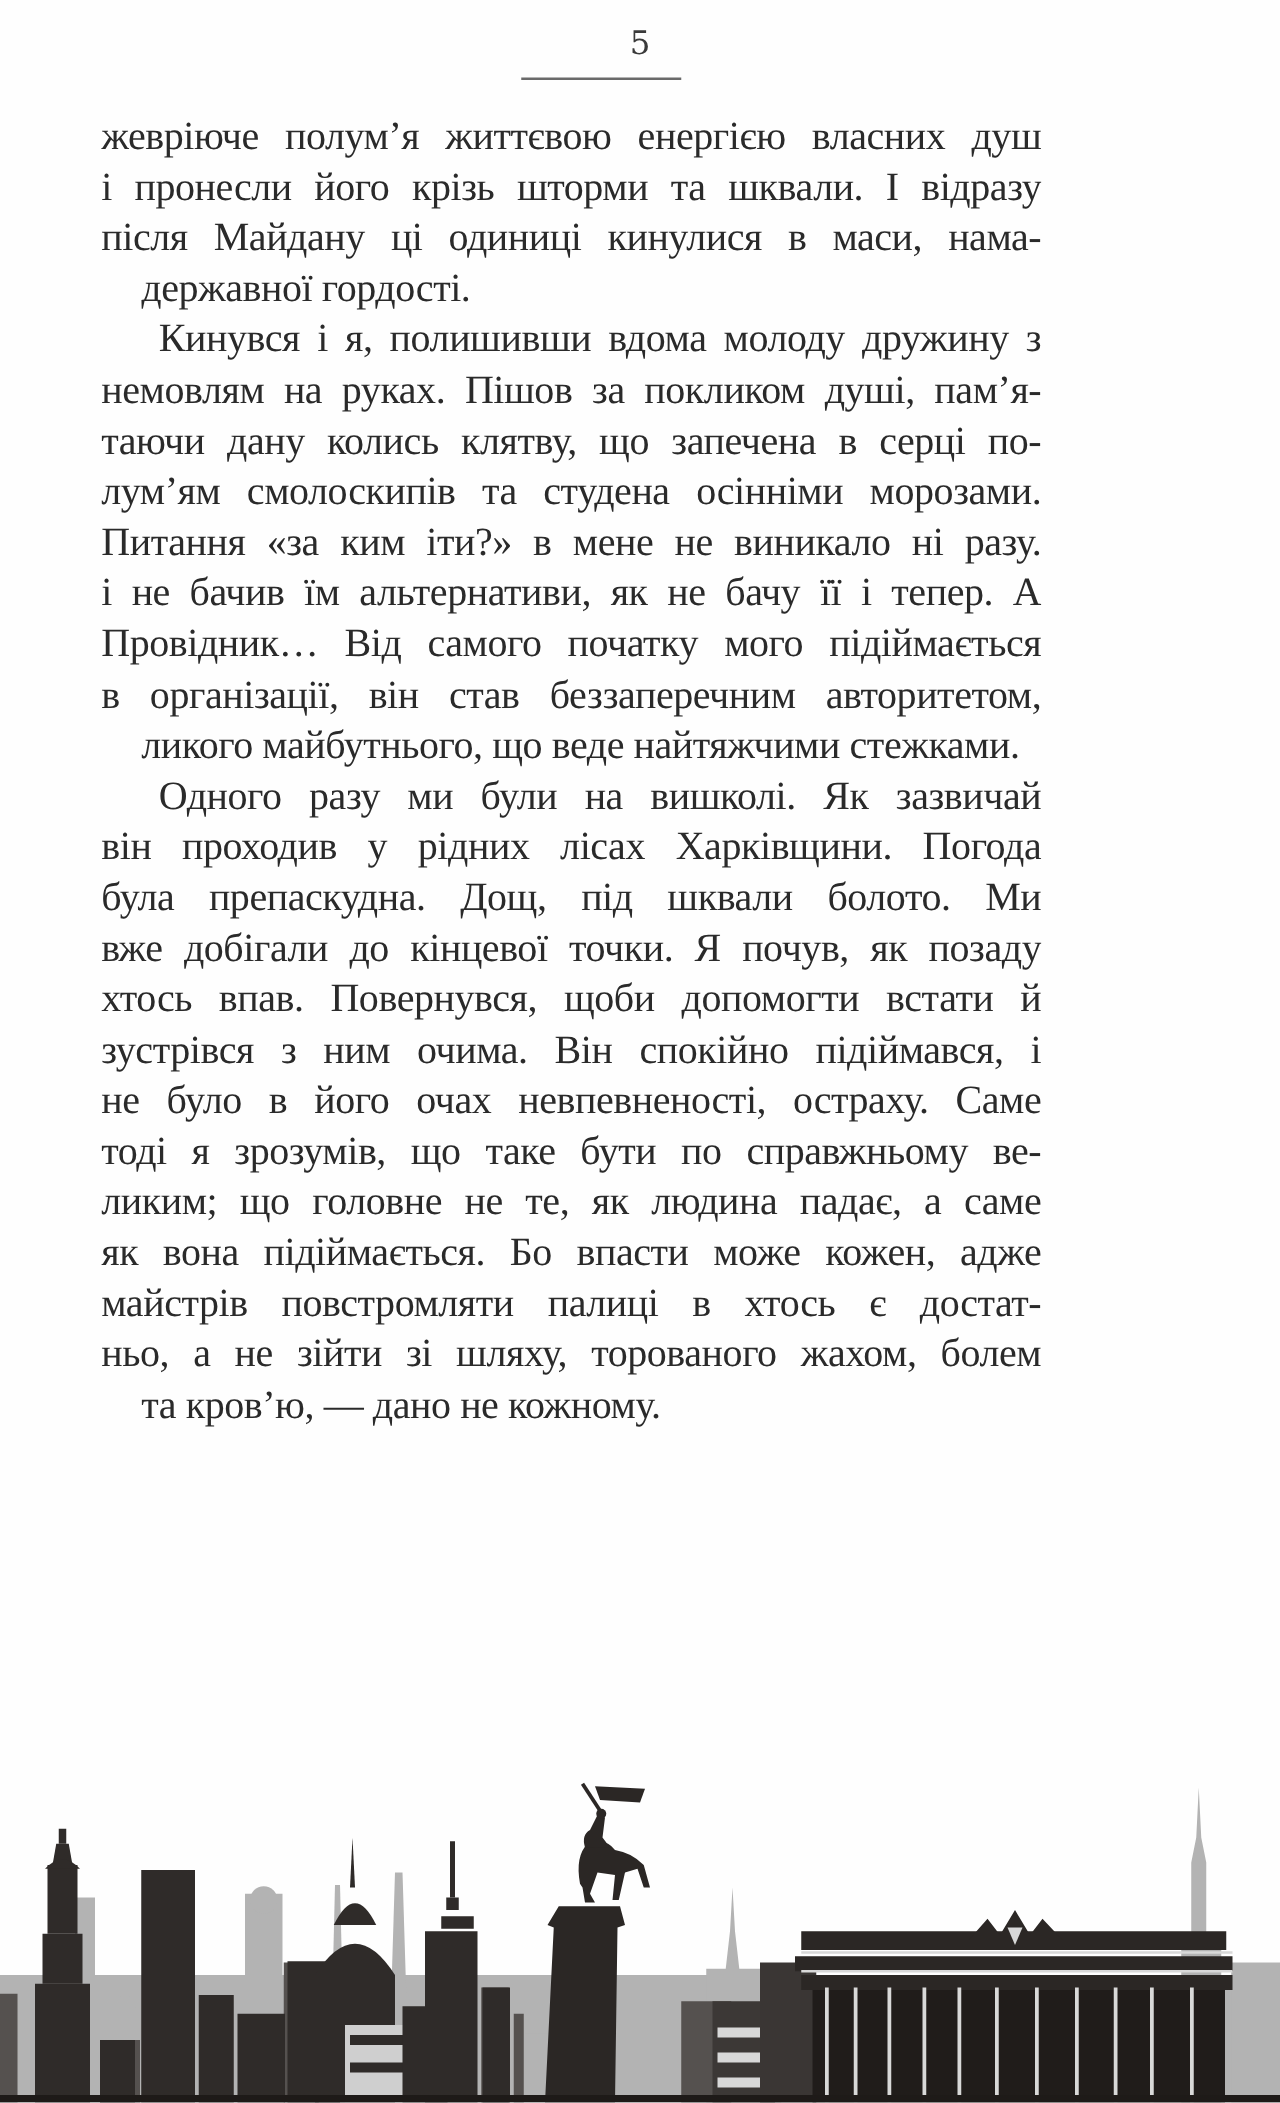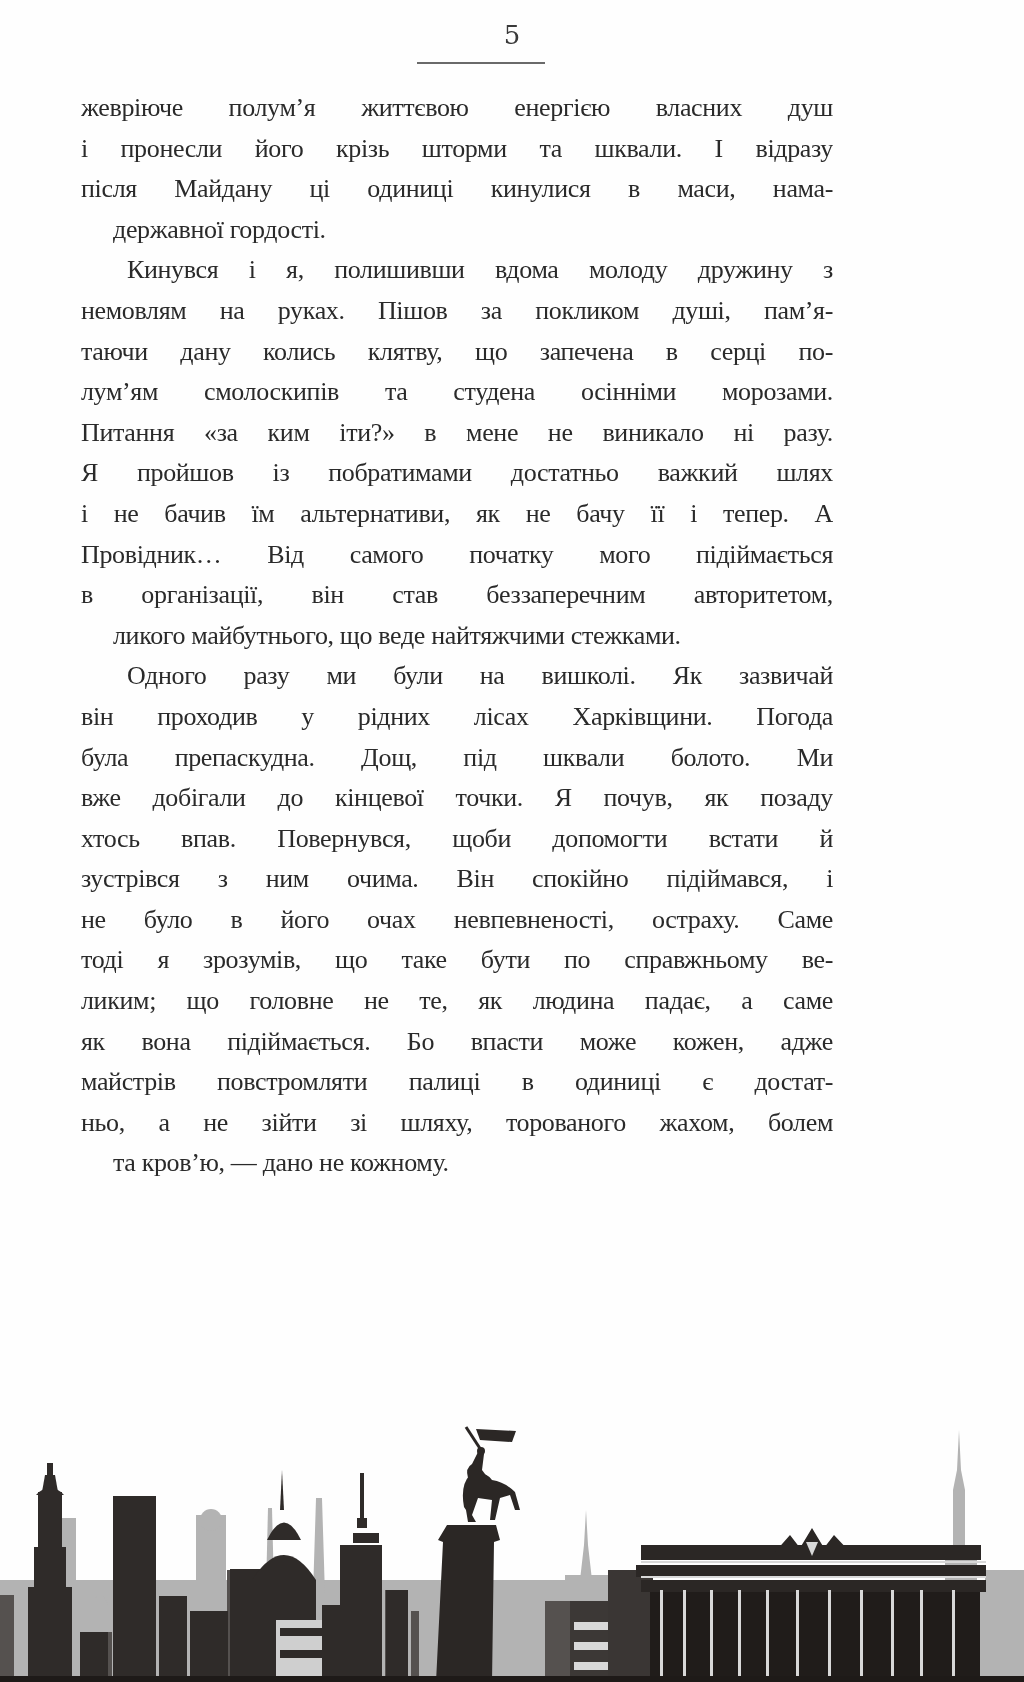--- a/index.html
+++ b/index.html
@@ -8,21 +8,21 @@
   .page-number {
     position: absolute; left: 0; width: 1024px; top: 20px; text-align: center;
     font-family: "DejaVu Serif", serif; font-size: 26px; color: #3a3a3a;
   }
   .page-rule {
     position: absolute; left: 417px; width: 128px; top: 62px; height: 2px; background: #6a6a6a;
   }
   .text-block {
     position: absolute; left: 81px; top: 88px; width: 752px;
     font-family: "Liberation Serif", "DejaVu Serif", serif;
-    font-size: 26px; line-height: 40.6px; color: #2a2a2a;
+    font-size: 32px; line-height: 40.6px; color: #2a2a2a;
     text-align: justify; letter-spacing: -0.35px;
   }
   .text-block p { margin: 0; }
   .line { display: block; text-align: justify; text-align-last: justify; white-space: nowrap; overflow: hidden; }
   .line.last { text-align-last: left; margin-left: 32px; }
   .line.indent { padding-left: 46px; }
 
   .skyline { position: absolute; left: 0; top: 1380px; width: 1024px; height: 302px; }
 </style>
 </head>
@@ -38,38 +38,37 @@
         <span class="line">і пронесли його крізь шторми та шквали. І відразу</span>
         <span class="line">після Майдану ці одиниці кинулися в маси, нама-</span>
         <span class="line last">державної гордості.</span>
       </p>
       <p>
         <span class="line indent">Кинувся і я, полишивши вдома молоду дружину з</span>
         <span class="line">немовлям на руках. Пішов за покликом душі, пам’я-</span>
         <span class="line">таючи дану колись клятву, що запечена в серці по-</span>
         <span class="line">лум’ям смолоскипів та студена осінніми морозами.</span>
         <span class="line">Питання «за ким іти?» в мене не виникало ні разу.</span>
-        <span class="line">Я пройшов із побратимами достатньо важкий шлях</span>
         <span class="line">і не бачив їм альтернативи, як не бачу її і тепер. А</span>
         <span class="line">Провідник… Від самого початку мого підіймається</span>
         <span class="line">в організації, він став беззаперечним авторитетом,</span>
         <span class="line last">ликого майбутнього, що веде найтяжчими стежками.</span>
       </p>
       <p>
         <span class="line indent">Одного разу ми були на вишколі. Як зазвичай</span>
         <span class="line">він проходив у рідних лісах Харківщини. Погода</span>
         <span class="line">була препаскудна. Дощ, під шквали болото. Ми</span>
         <span class="line">вже добігали до кінцевої точки. Я почув, як позаду</span>
         <span class="line">хтось впав. Повернувся, щоби допомогти встати й</span>
         <span class="line">зустрівся з ним очима. Він спокійно підіймався, і</span>
         <span class="line">не було в його очах невпевненості, остраху. Саме</span>
         <span class="line">тоді я зрозумів, що таке бути по справжньому ве-</span>
         <span class="line">ликим; що головне не те, як людина падає, а саме</span>
         <span class="line">як вона підіймається. Бо впасти може кожен, адже</span>
-        <span class="line">майстрів повстромляти палиці в одиниці є достат-</span>
+        <span class="line">майстрів повстромляти палиці в хтось є достат-</span>
         <span class="line">ньо, а не зійти зі шляху, торованого жахом, болем</span>
         <span class="line last">та кров’ю, — дано не кожному.</span>
       </p>
     </div>
 
   <svg class="skyline" viewBox="0 0 1024 302" preserveAspectRatio="none">
 
     <g fill="#b3b3b3">
       <rect x="0" y="200" width="1024" height="102"></rect>
       <rect x="60" y="138" width="16" height="90"></rect>

